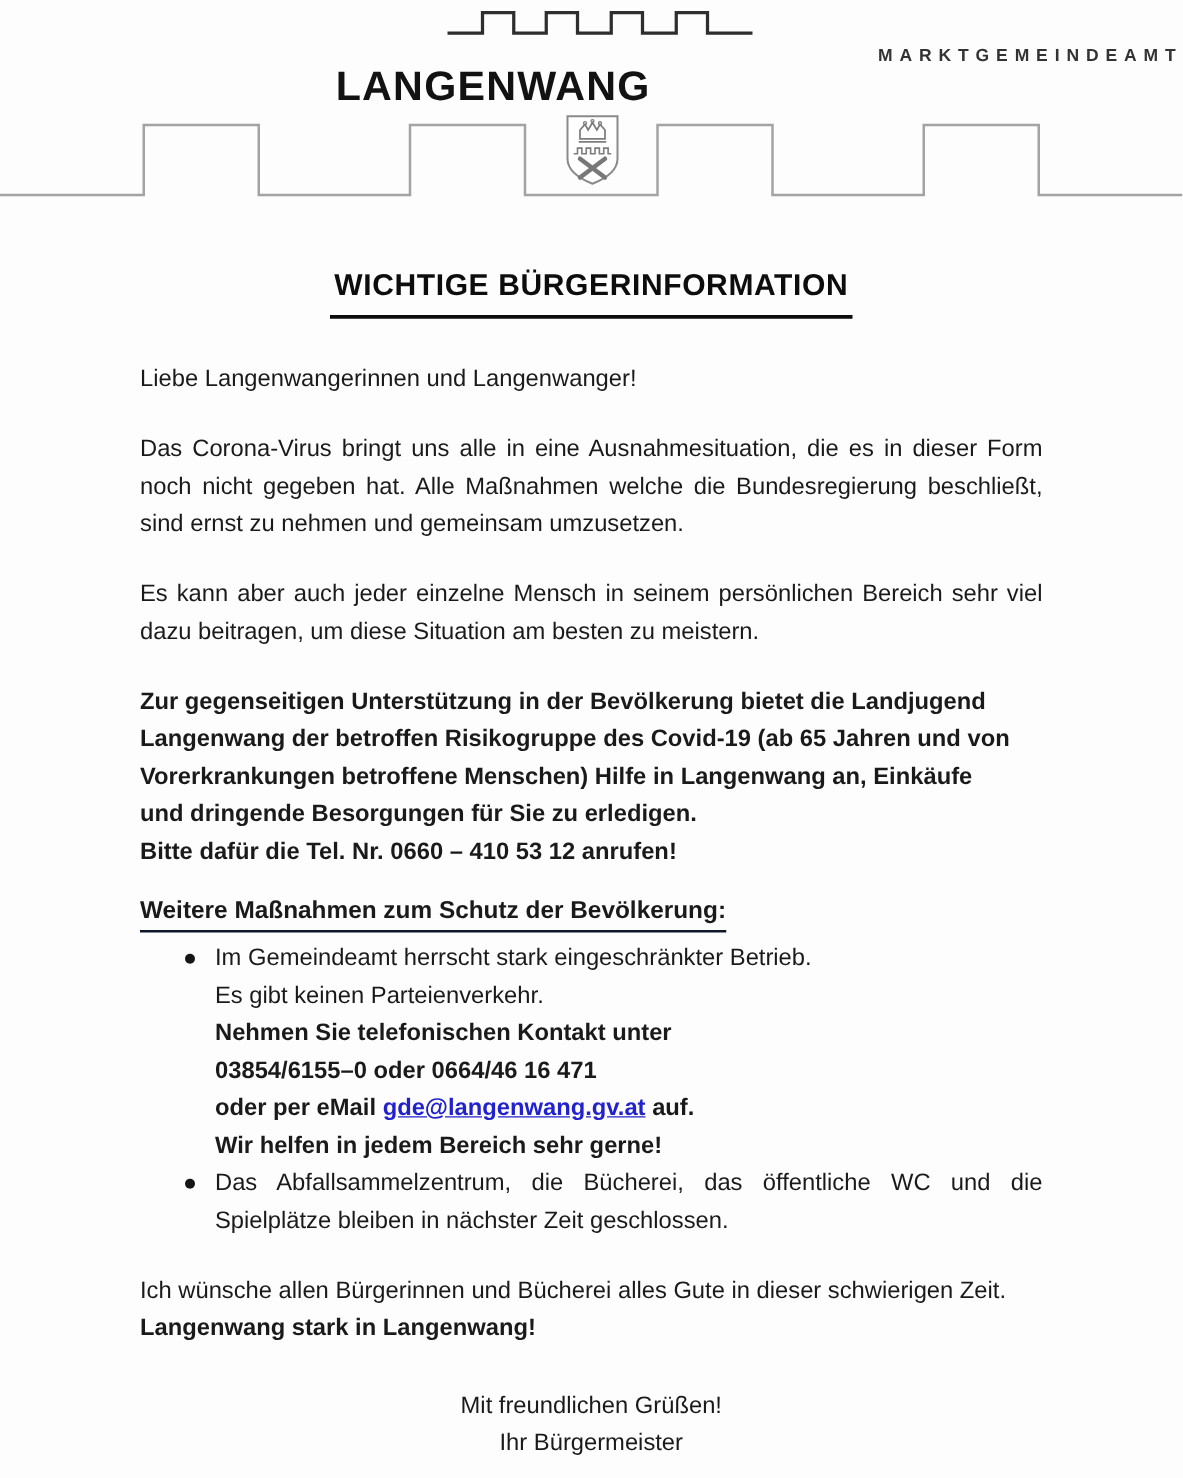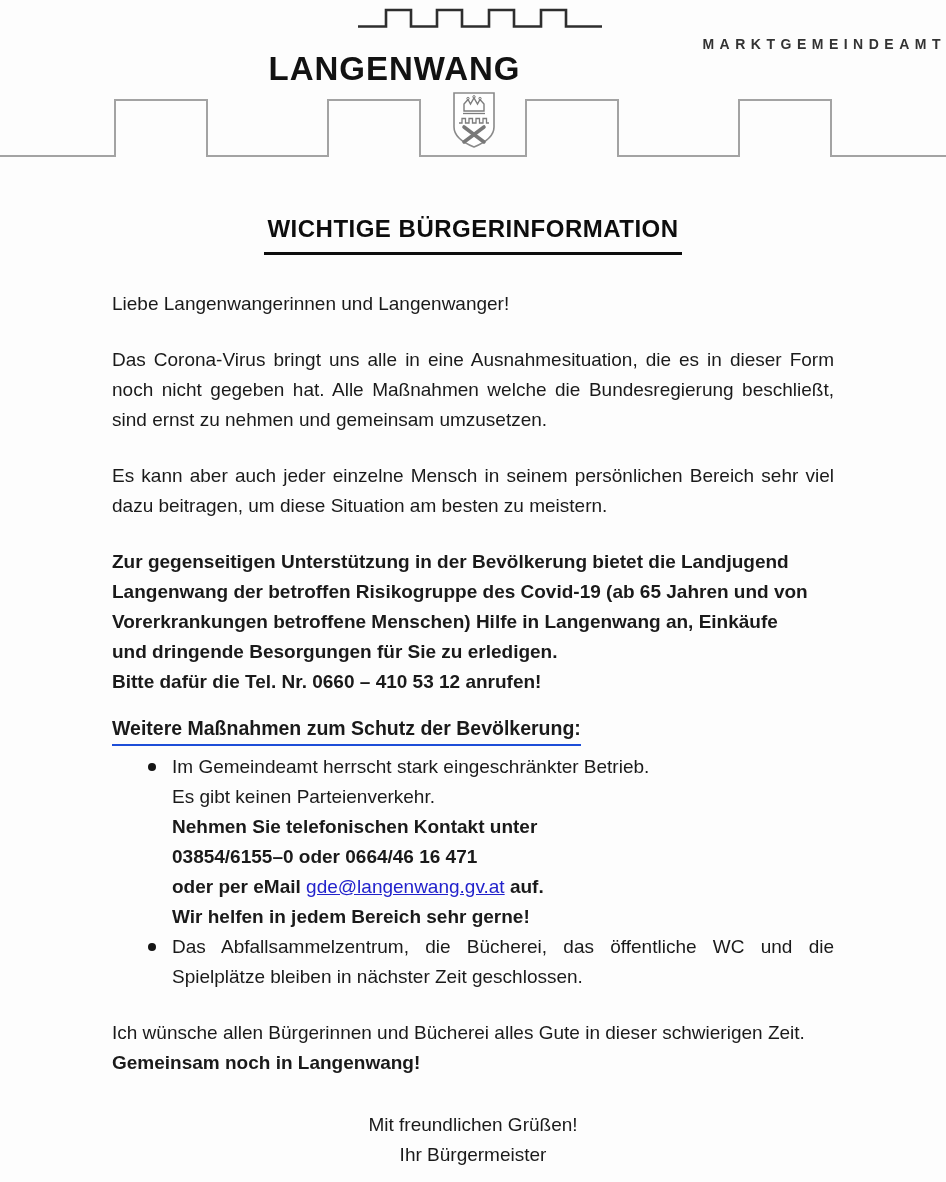--- a/index.html
+++ b/index.html
@@ -33,31 +33,31 @@
     display:inline-block;font-size:24px;font-weight:700;line-height:40px;
     letter-spacing:0.5px;color:#0d0d0d;
     border-bottom:3px solid #0d0d0d;padding:0 3px 3px 3px;
   }
   .greeting{margin-top:34px;}
   .para{margin-top:26px;text-align:justify;}
   .help-offer{margin-top:26px;text-align:left;font-weight:700;}
   .measures-heading-wrap{margin-top:16px;}
   .measures-heading{
     display:inline-block;font-weight:700;font-size:19.5px;
-    border-bottom:2px solid #1d4ed8;padding-bottom:1px;
+    border-bottom:2px solid #0f172a;padding-bottom:1px;
   }
   ul.measures{list-style:none;margin:6px 0 0 0;padding:0;}
   ul.measures li{position:relative;padding-left:60px;margin:0;}
   .bullet-dot{
     position:absolute;left:36px;top:11px;width:8px;height:8px;
     border-radius:50%;background:#151515;
   }
   .b{font-weight:700;}
   .justify{text-align:justify;}
-  a.email-link{color:#2222cc;font-weight:400;text-decoration:underline;}
+  a.email-link{color:#2222cc;font-weight:700;text-decoration:underline;}
   .closing-wish{margin-top:26px;text-align:justify;}
   .regards{margin-top:32px;text-align:center;}
   svg{display:block;}
 </style>
 </head>
 <body>
 
 <div class="header">
 
   <svg class="battlement-top" viewBox="0 0 246 21" preserveAspectRatio="none" aria-hidden="true">
@@ -117,20 +117,20 @@
       <div class="b">03854/6155–0 oder 0664/46 16 471</div>
       <div class="b"><span>oder per eMail </span><a class="email-link" href="#">gde@langenwang.gv.at</a><span> auf.</span></div>
       <div class="b">Wir helfen in jedem Bereich sehr gerne!</div>
     </li>
     <li>
       <span class="bullet-dot"></span>
       <div class="justify">Das Abfallsammelzentrum, die Bücherei, das öffentliche WC und die Spielplätze bleiben in nächster Zeit geschlossen.</div>
     </li>
   </ul>
 
-  <p class="closing-wish"><span>Ich wünsche allen Bürgerinnen und Bücherei alles Gute in dieser schwierigen Zeit.</span><br><span class="b">Gemeinsam noch in Langenwang!</span></p>
+  <p class="closing-wish"><span>Ich wünsche allen Bürgerinnen und Bücherei alles Gute in dieser schwierigen Zeit.</span><br><span class="b">Langenwang stark in Langenwang!</span></p>
 
   <div class="regards">
     <div>Mit freundlichen Grüßen!</div>
     <div>Ihr Bürgermeister</div>
   </div>
 
 </div>
 
 </body></html>

